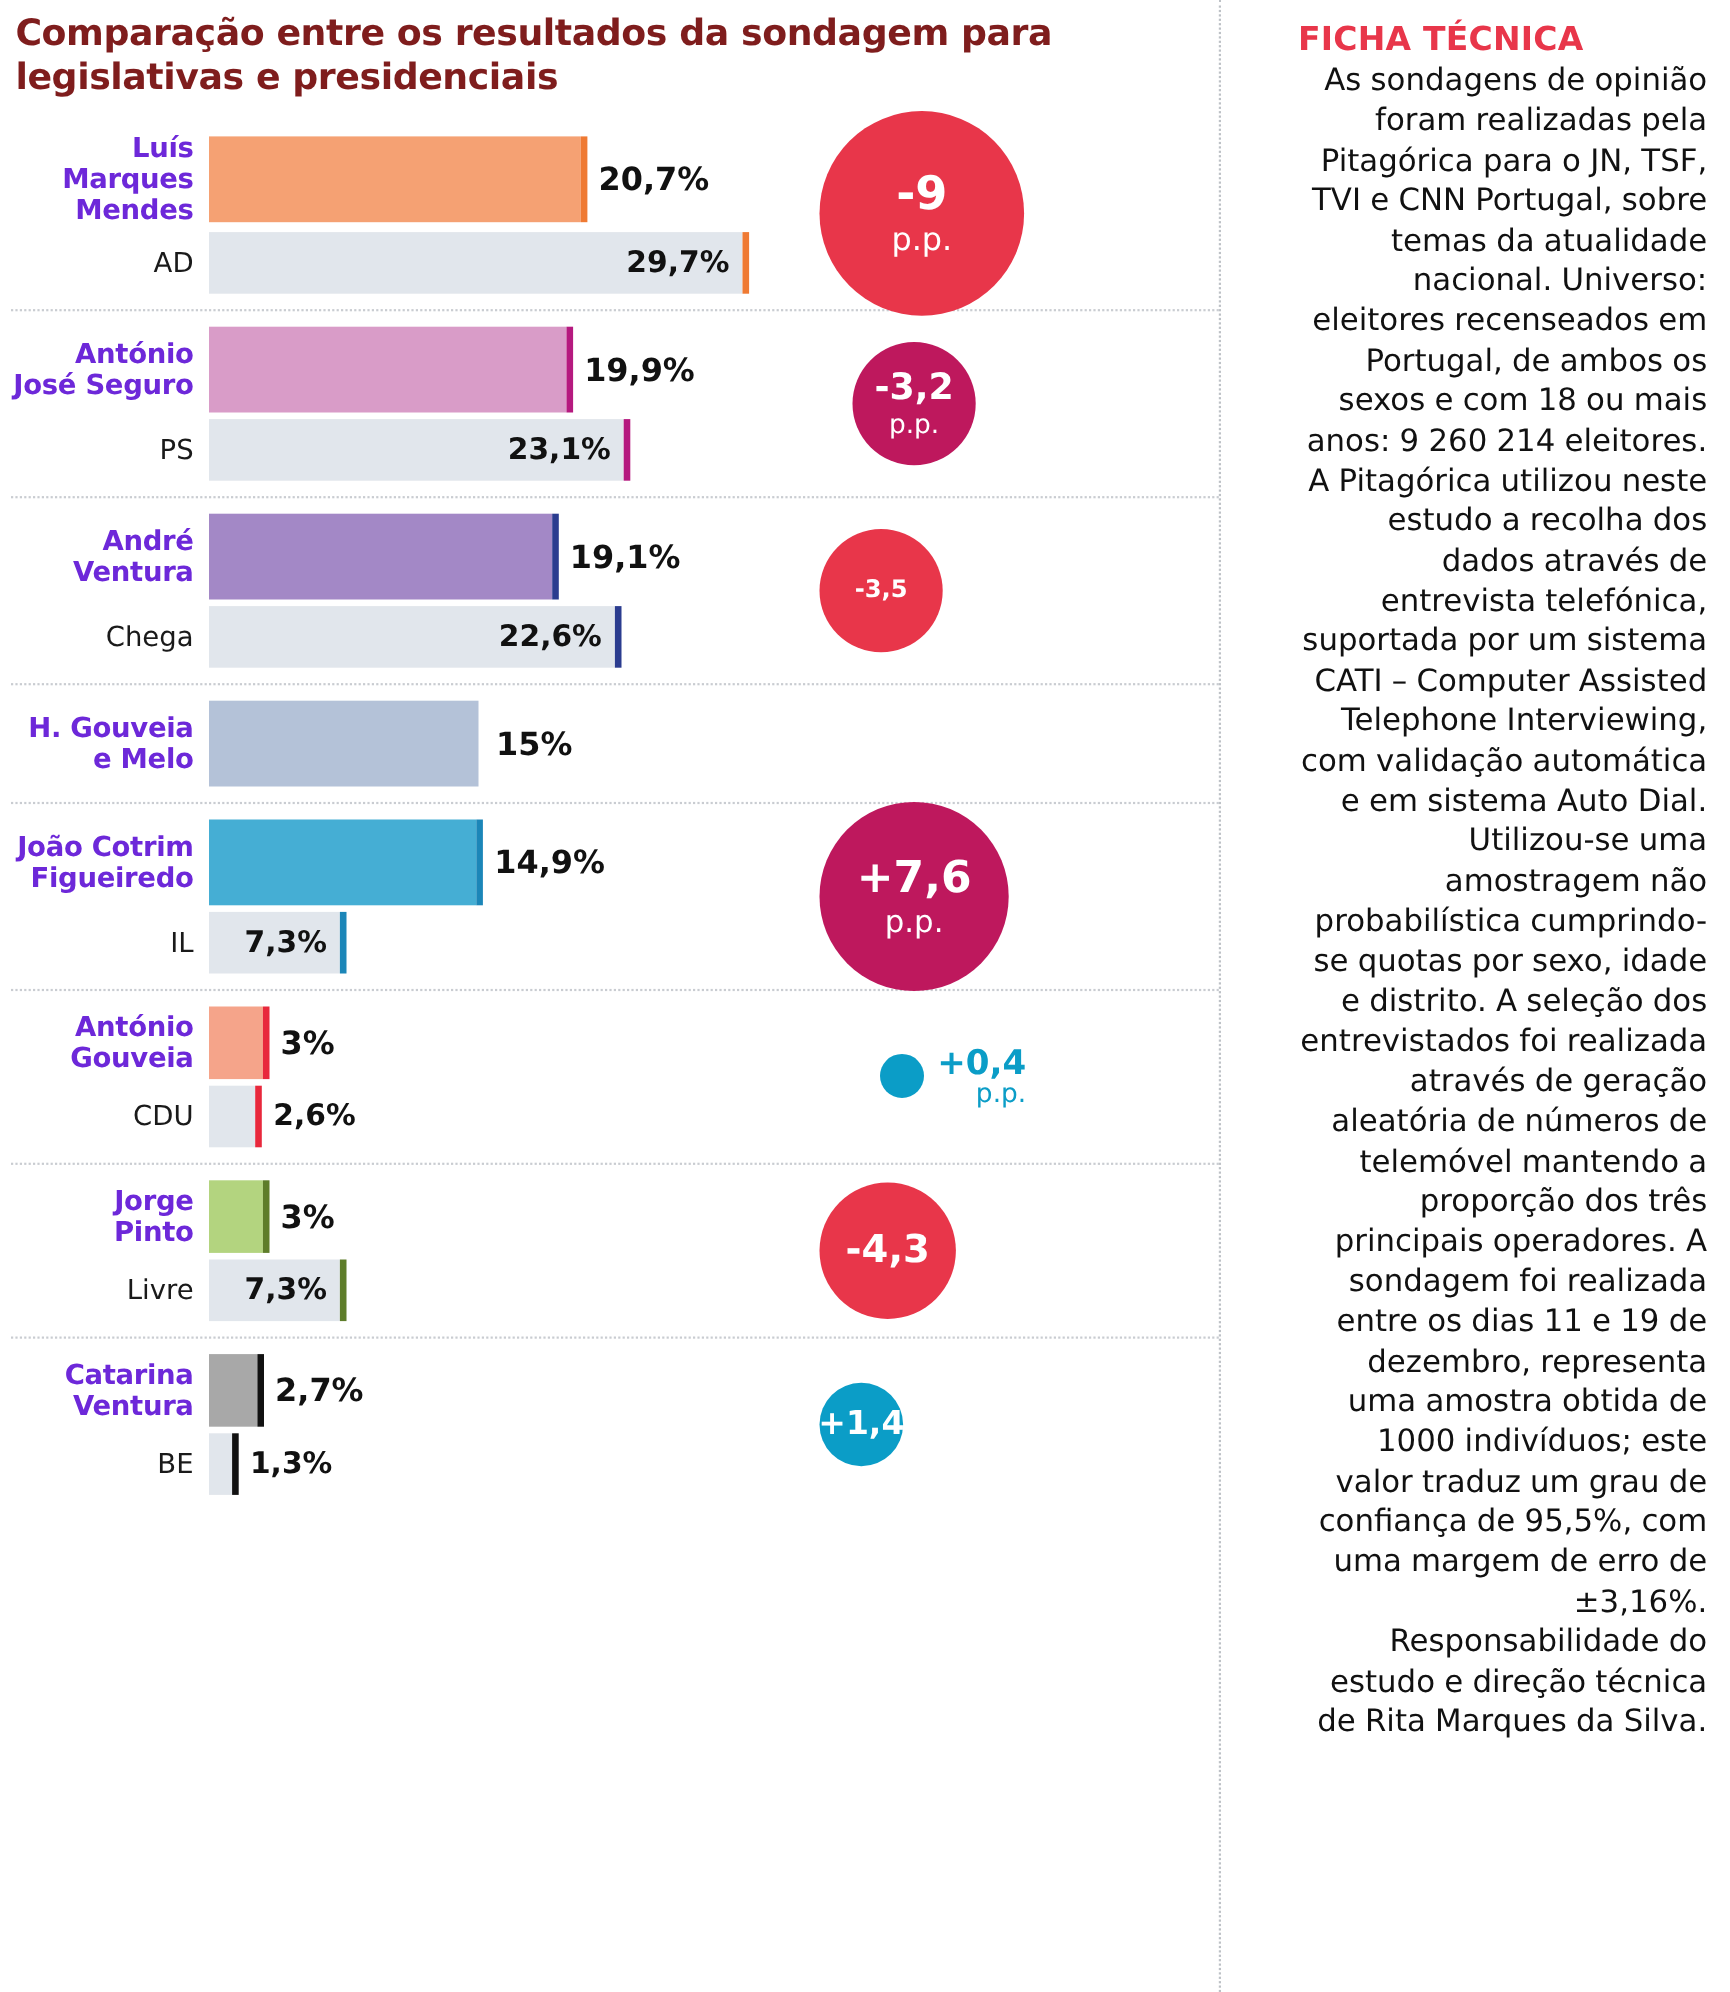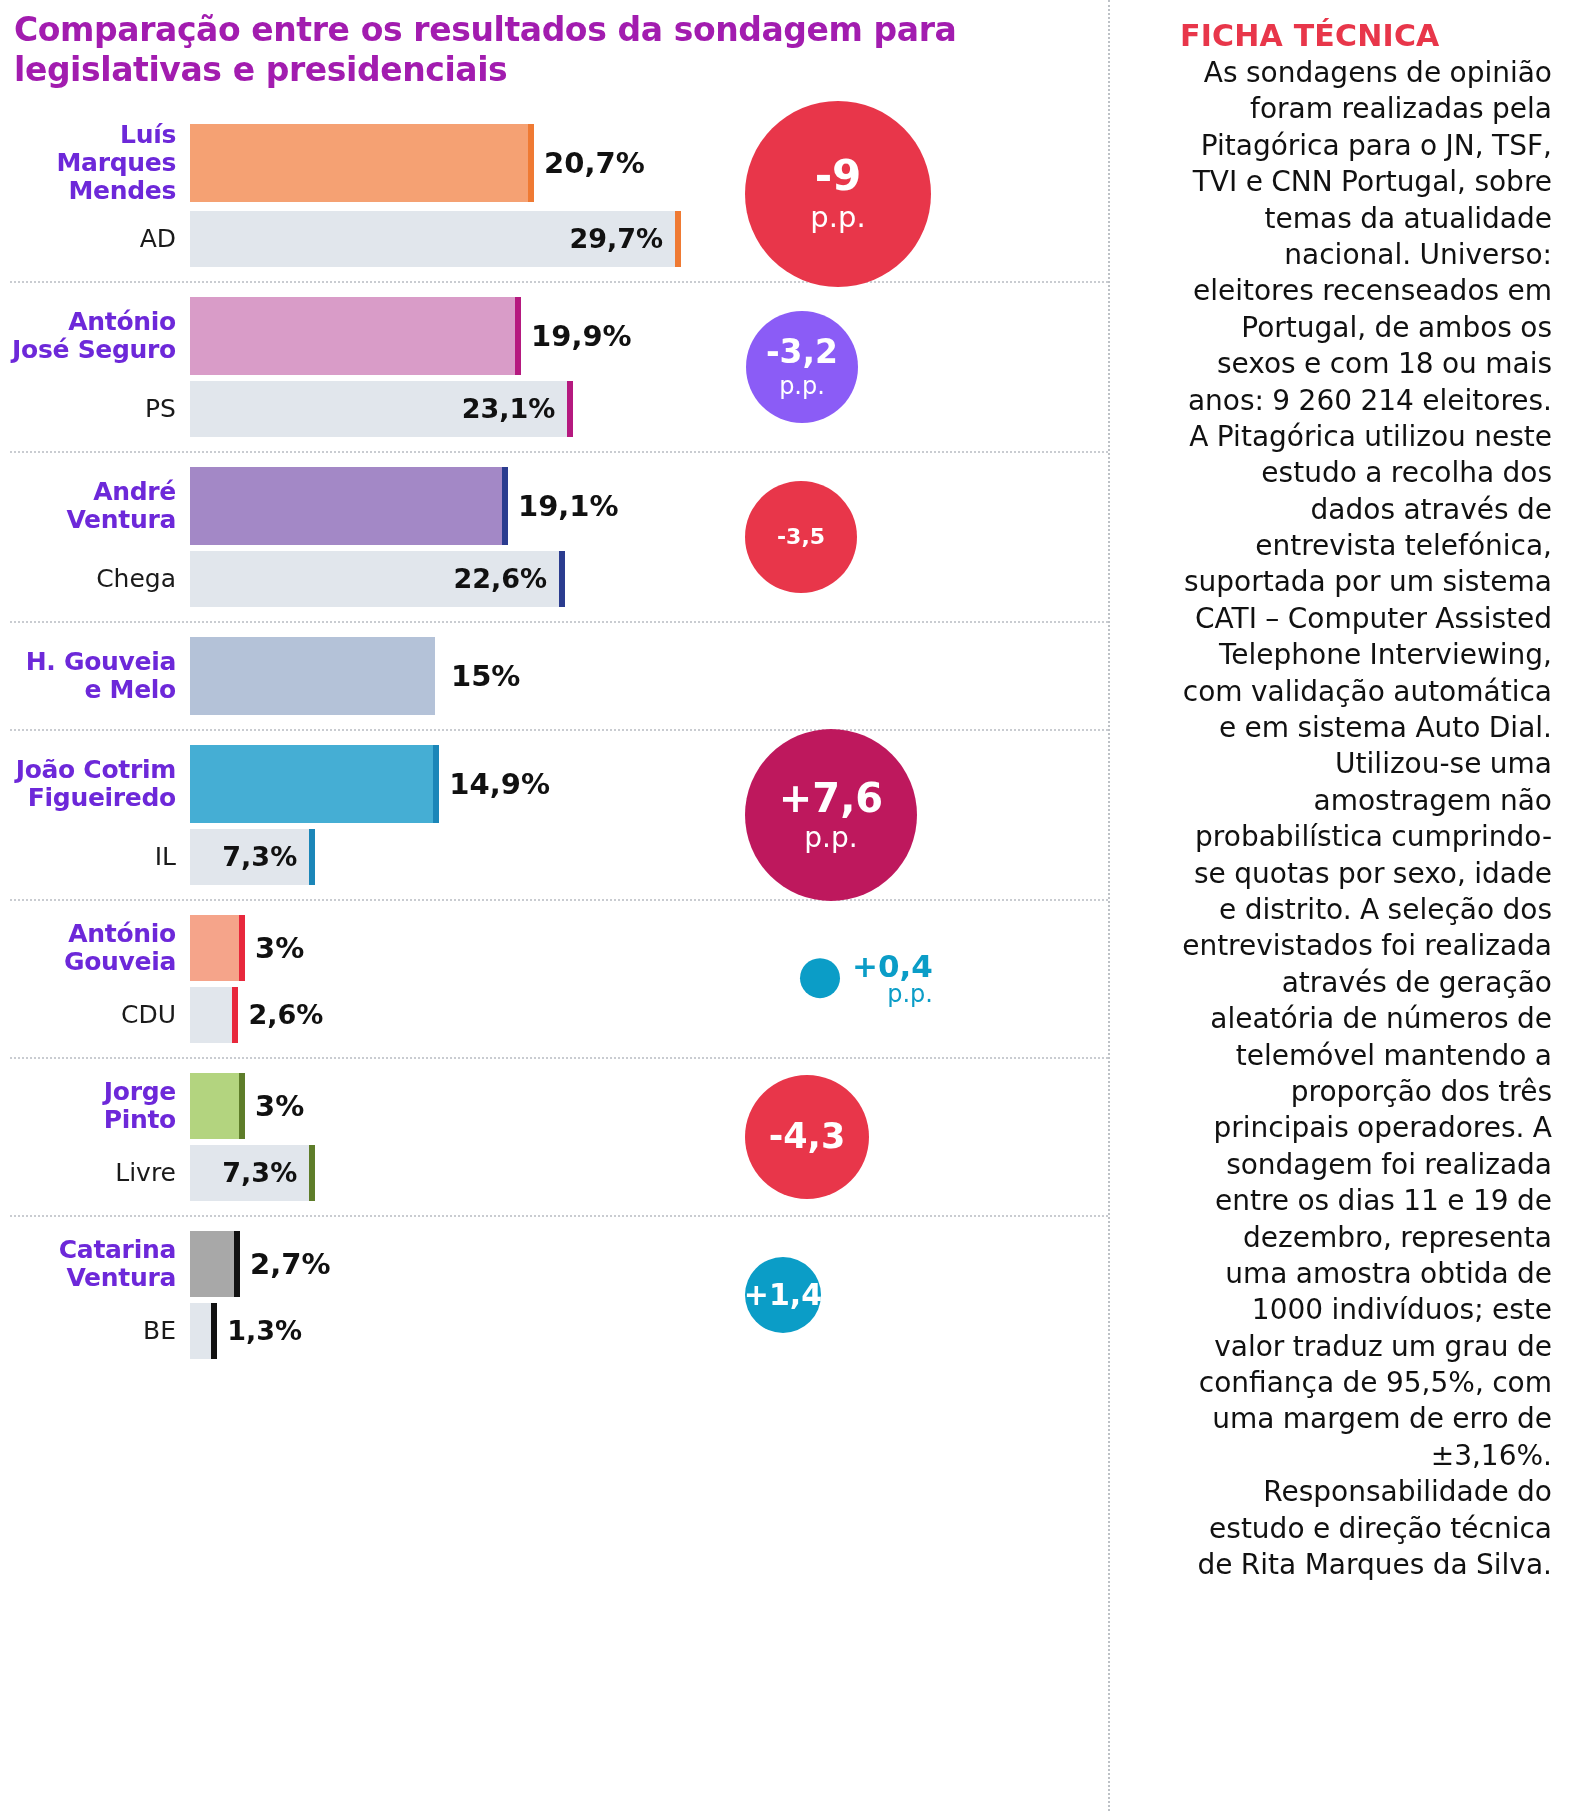--- a/index.html
+++ b/index.html
@@ -15,21 +15,21 @@
   .chart-col{
     position:absolute;left:0;top:0;width:1108px;height:1811px;
     box-sizing:border-box;
     padding:0 0 0 10px;
   }
   .chart-title{
     font-family:"DejaVu Sans", sans-serif;
     font-weight:bold;
     font-size:33px;
     line-height:1.22;
-    color:#a21caf;
+    color:#7f1d1d;
     letter-spacing:-0.4px;
     padding:10px 0 0 4px;
     width:960px;
   }
 
   .groups{position:relative;margin-top:16px;}
 
   .group{
     position:relative;
     border-bottom:2px dotted #c9ccd1;
@@ -206,21 +206,21 @@
           </div>
           <div class="rowline">
             <div class="lbl party">PS</div>
             <div class="bar partybar">
               <div class="barfill" style="width: 377.3px;">
                 <span class="inval">23,1%</span>
                 <div class="cap" style="background: rgb(181, 25, 127);"></div>
               </div>
             </div>
           </div>
-          <div class="badge" style="width: 112px; height: 112px; background: #8b5cf6; right: 85px; left: 736px; top: 50%; transform: translateY(-50%); justify-content: center;">
+          <div class="badge" style="width: 112px; height: 112px; background: #be185d; right: 85px; left: 765px; top: 50%; transform: translateY(-50%); justify-content: center;">
             <span class="bnum" style="font-size: 33px;">-3,2</span>
             <span class="bpp" style="font-size: 24px;">p.p.</span>
           </div>
         </div>
         <div class="group">
           <div class="rowline">
             <div class="lbl cand">
               <div>André</div>
               <div>Ventura</div>
             </div>

